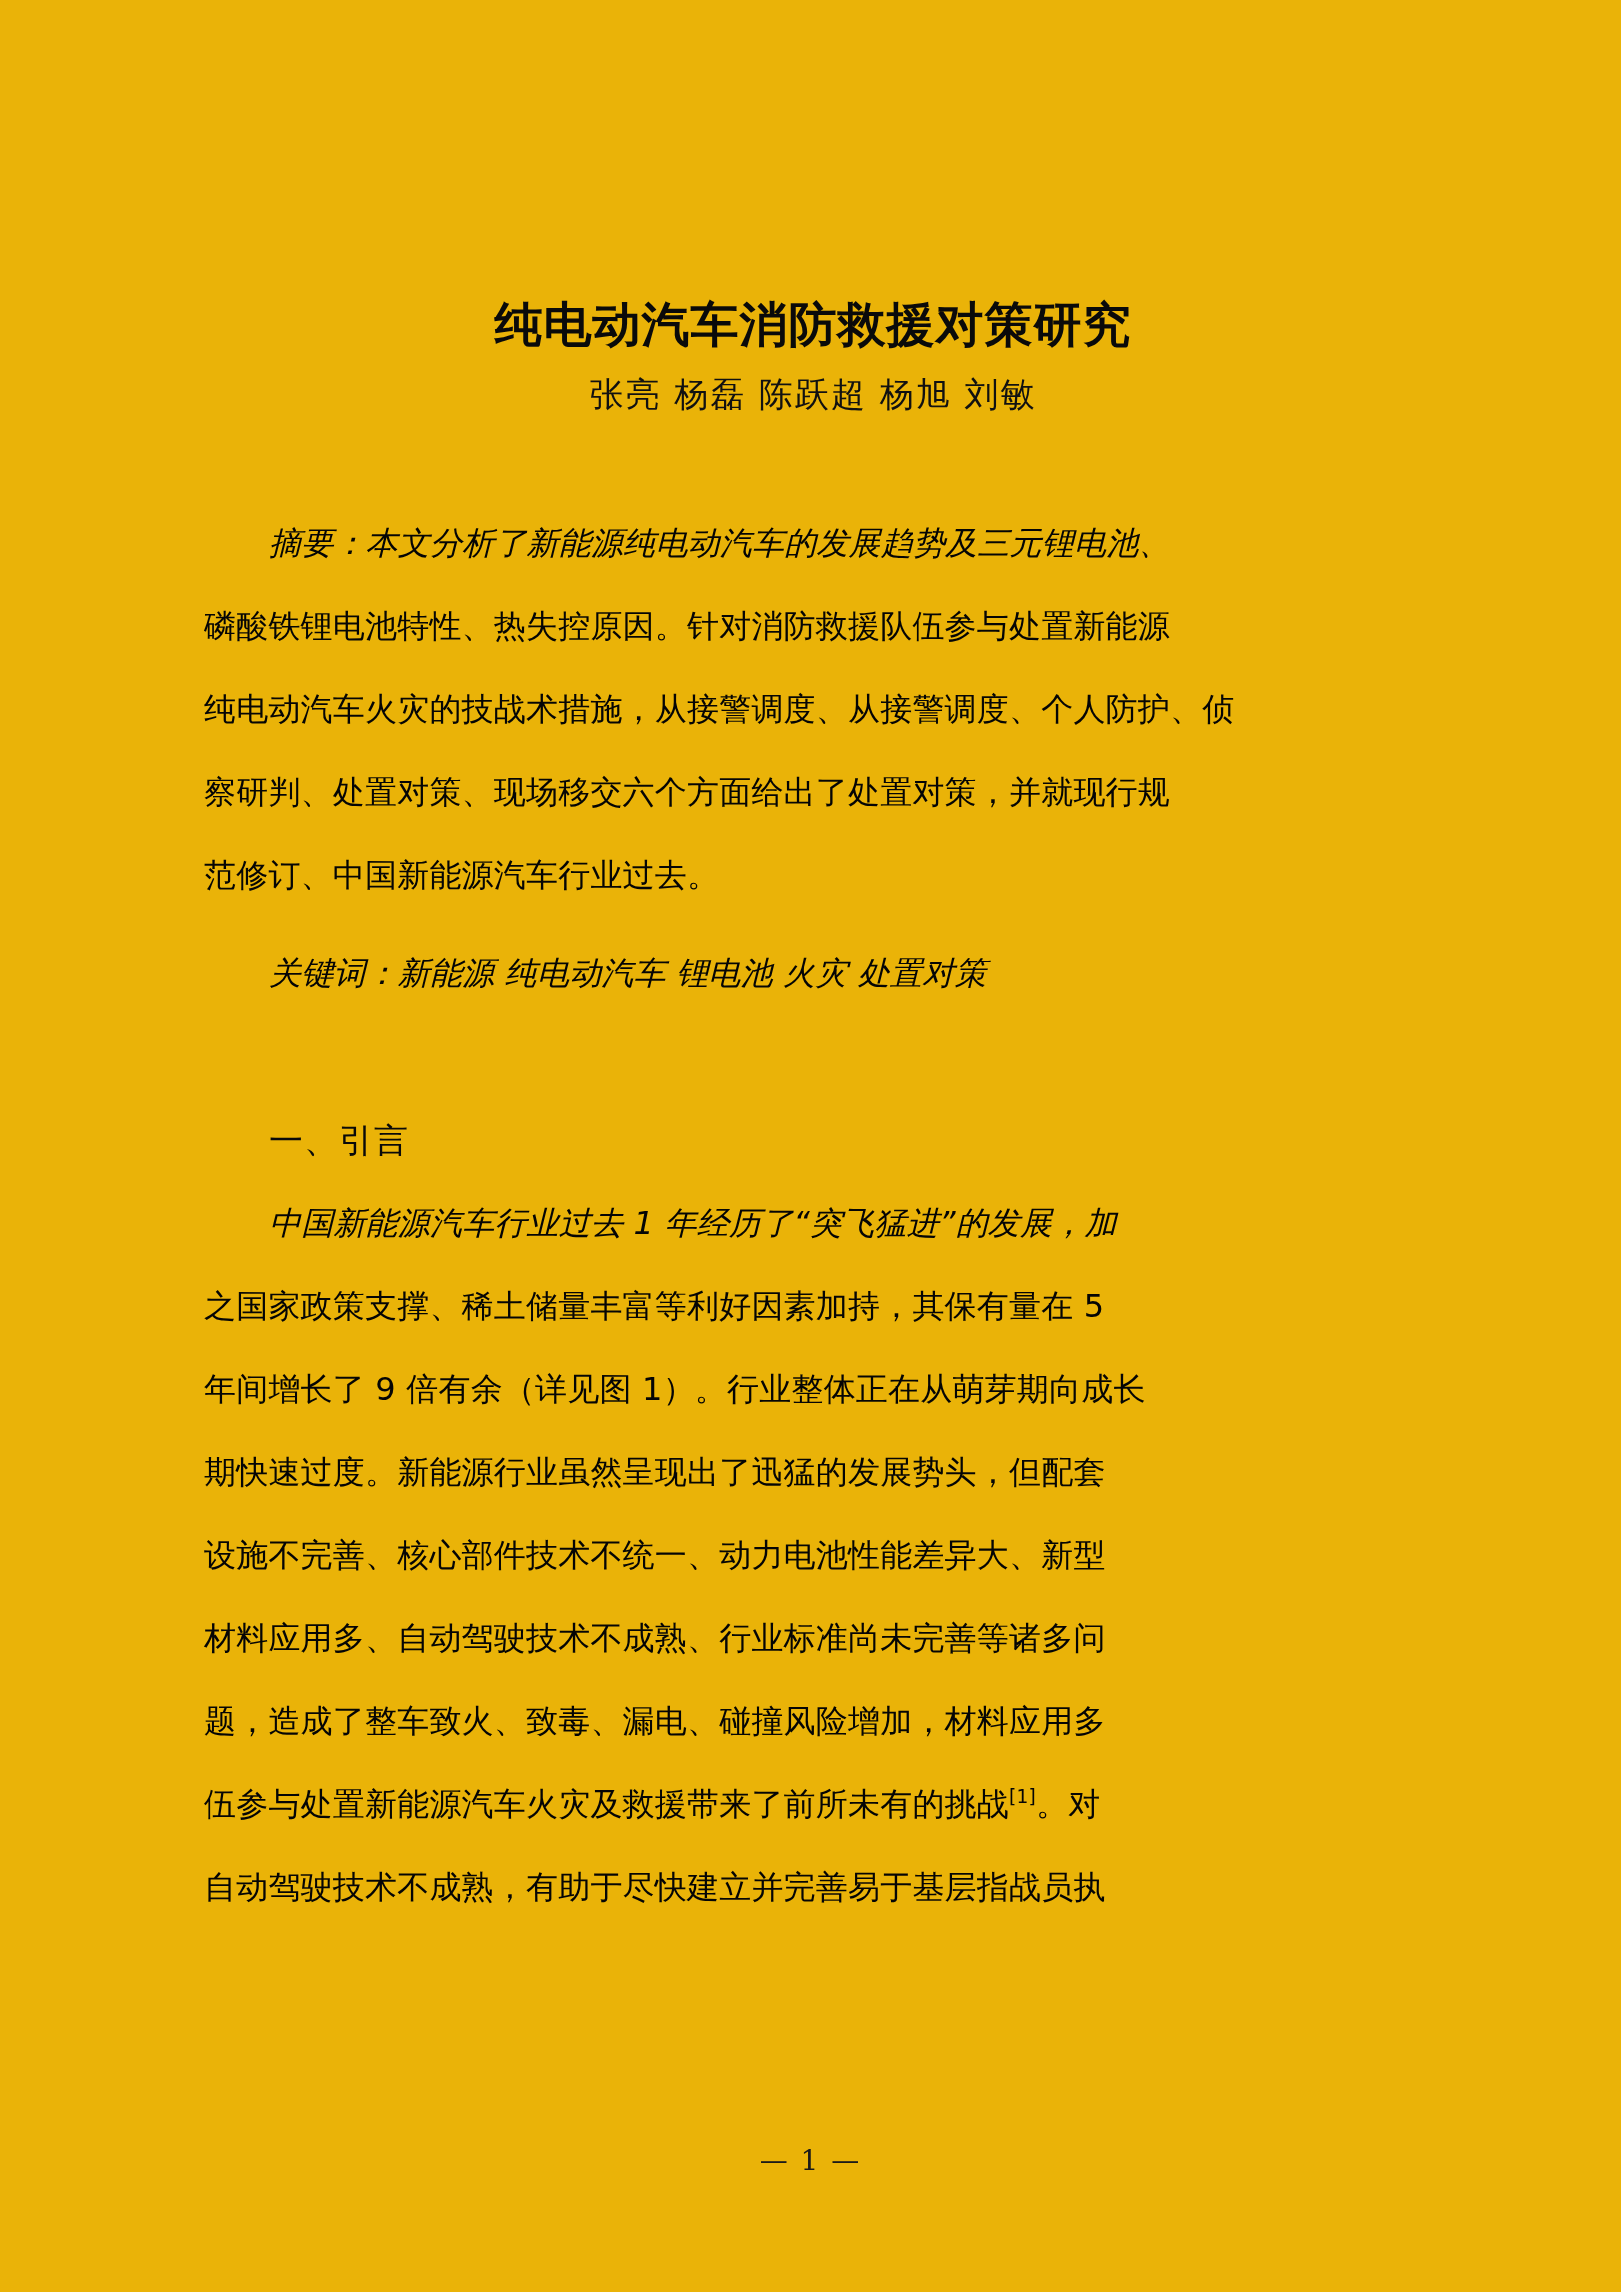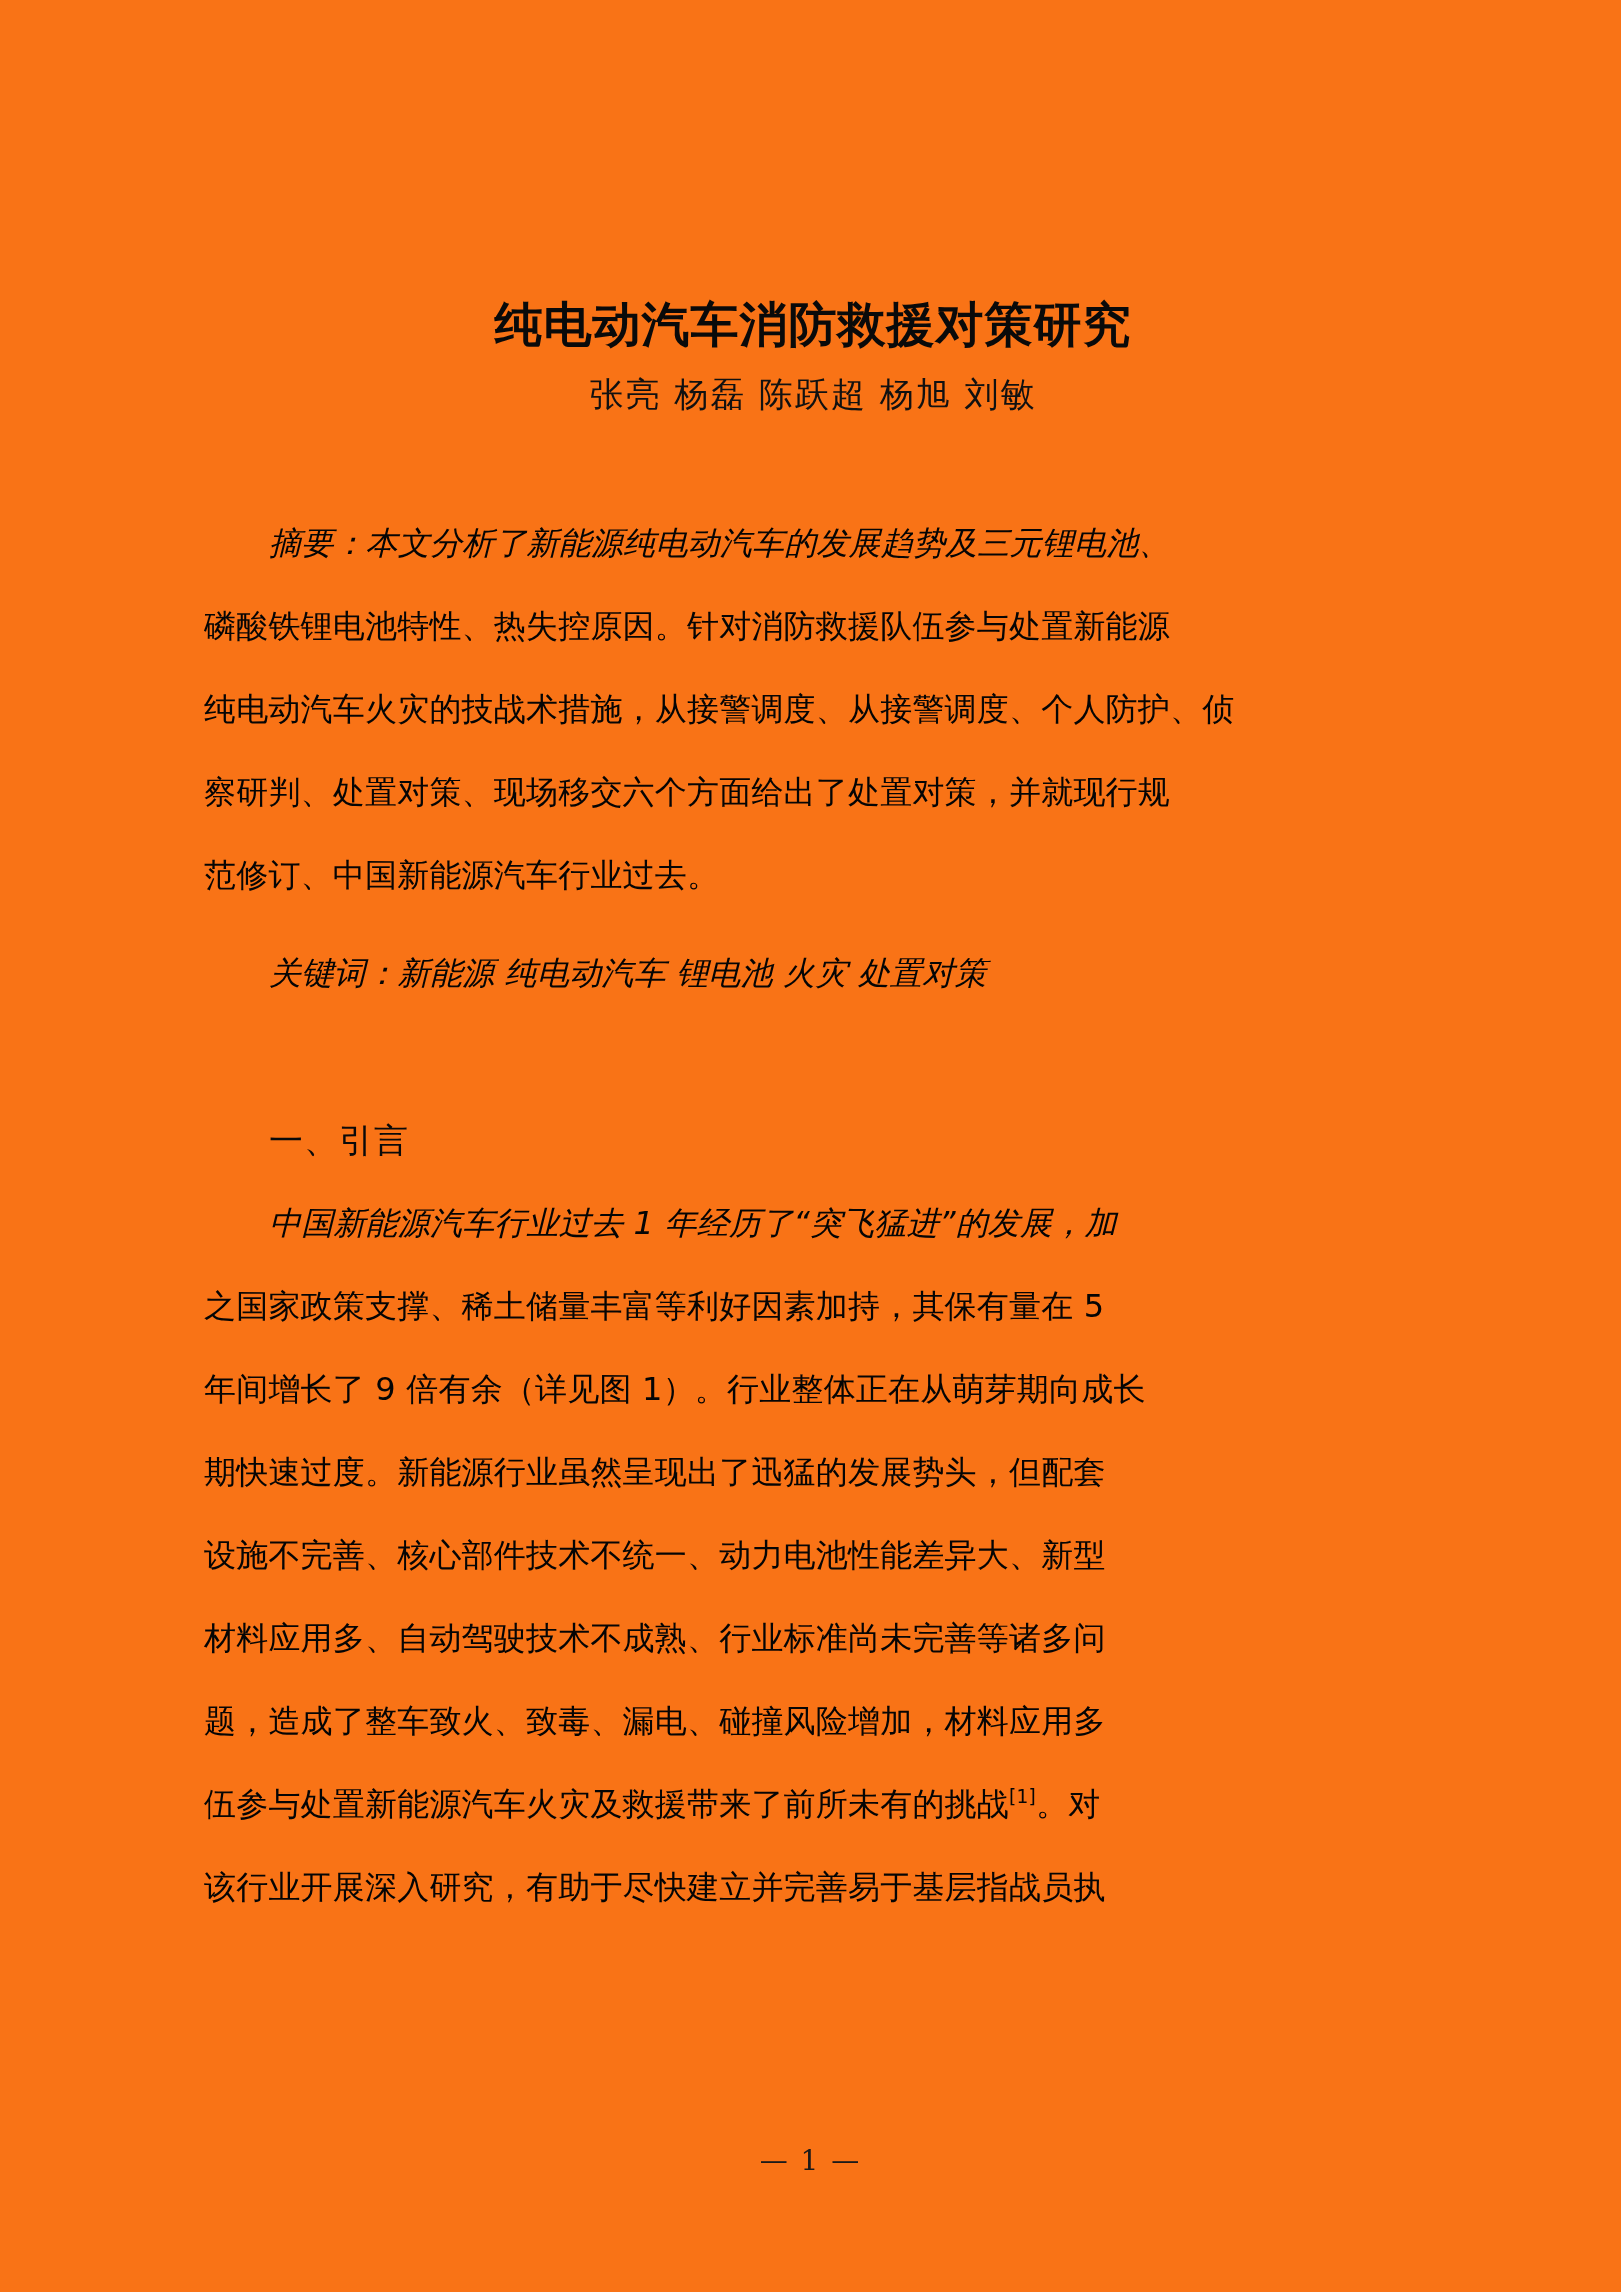--- a/index.html
+++ b/index.html
@@ -4,21 +4,21 @@
 <style>
   html, body {
     margin: 0;
     padding: 0;
     background: #ffffff;
   }
   .page {
     position: relative;
     width: 1621px;
     height: 2293px;
-    background: #f97316;
+    background: #eab308;
     margin: 0 auto;
     box-sizing: border-box;
     font-family: "DejaVu Sans", "Liberation Sans", sans-serif;
     color: #000000;
     overflow: hidden;
   }
 
   .content {
     position: absolute;
     left: 204px;
@@ -128,21 +128,21 @@
 
     <div class="body-para">
       <div class="para-line indent">中国新能源汽车行业过去 1 年经历了“突飞猛进”的发展，加</div>
       <div class="para-line">之国家政策支撑、稀土储量丰富等利好因素加持，其保有量在 5</div>
       <div class="para-line">年间增长了 9 倍有余（详见图 1）。行业整体正在从萌芽期向成长</div>
       <div class="para-line">期快速过度。新能源行业虽然呈现出了迅猛的发展势头，但配套</div>
       <div class="para-line">设施不完善、核心部件技术不统一、动力电池性能差异大、新型</div>
       <div class="para-line">材料应用多、自动驾驶技术不成熟、行业标准尚未完善等诸多问</div>
       <div class="para-line">题，造成了整车致火、致毒、漏电、碰撞风险增加，材料应用多</div>
       <div class="para-line"><span>伍参与处置新能源汽车火灾及救援带来了前所未有的挑战</span><sup class="cite">[1]</sup><span>。对</span></div>
-      <div class="para-line">该行业开展深入研究，有助于尽快建立并完善易于基层指战员执</div>
+      <div class="para-line">自动驾驶技术不成熟，有助于尽快建立并完善易于基层指战员执</div>
     </div>
 
   </div>
 
   <div class="page-footer">— 1 —</div>
 
 </div>
 
 
 </body></html>

